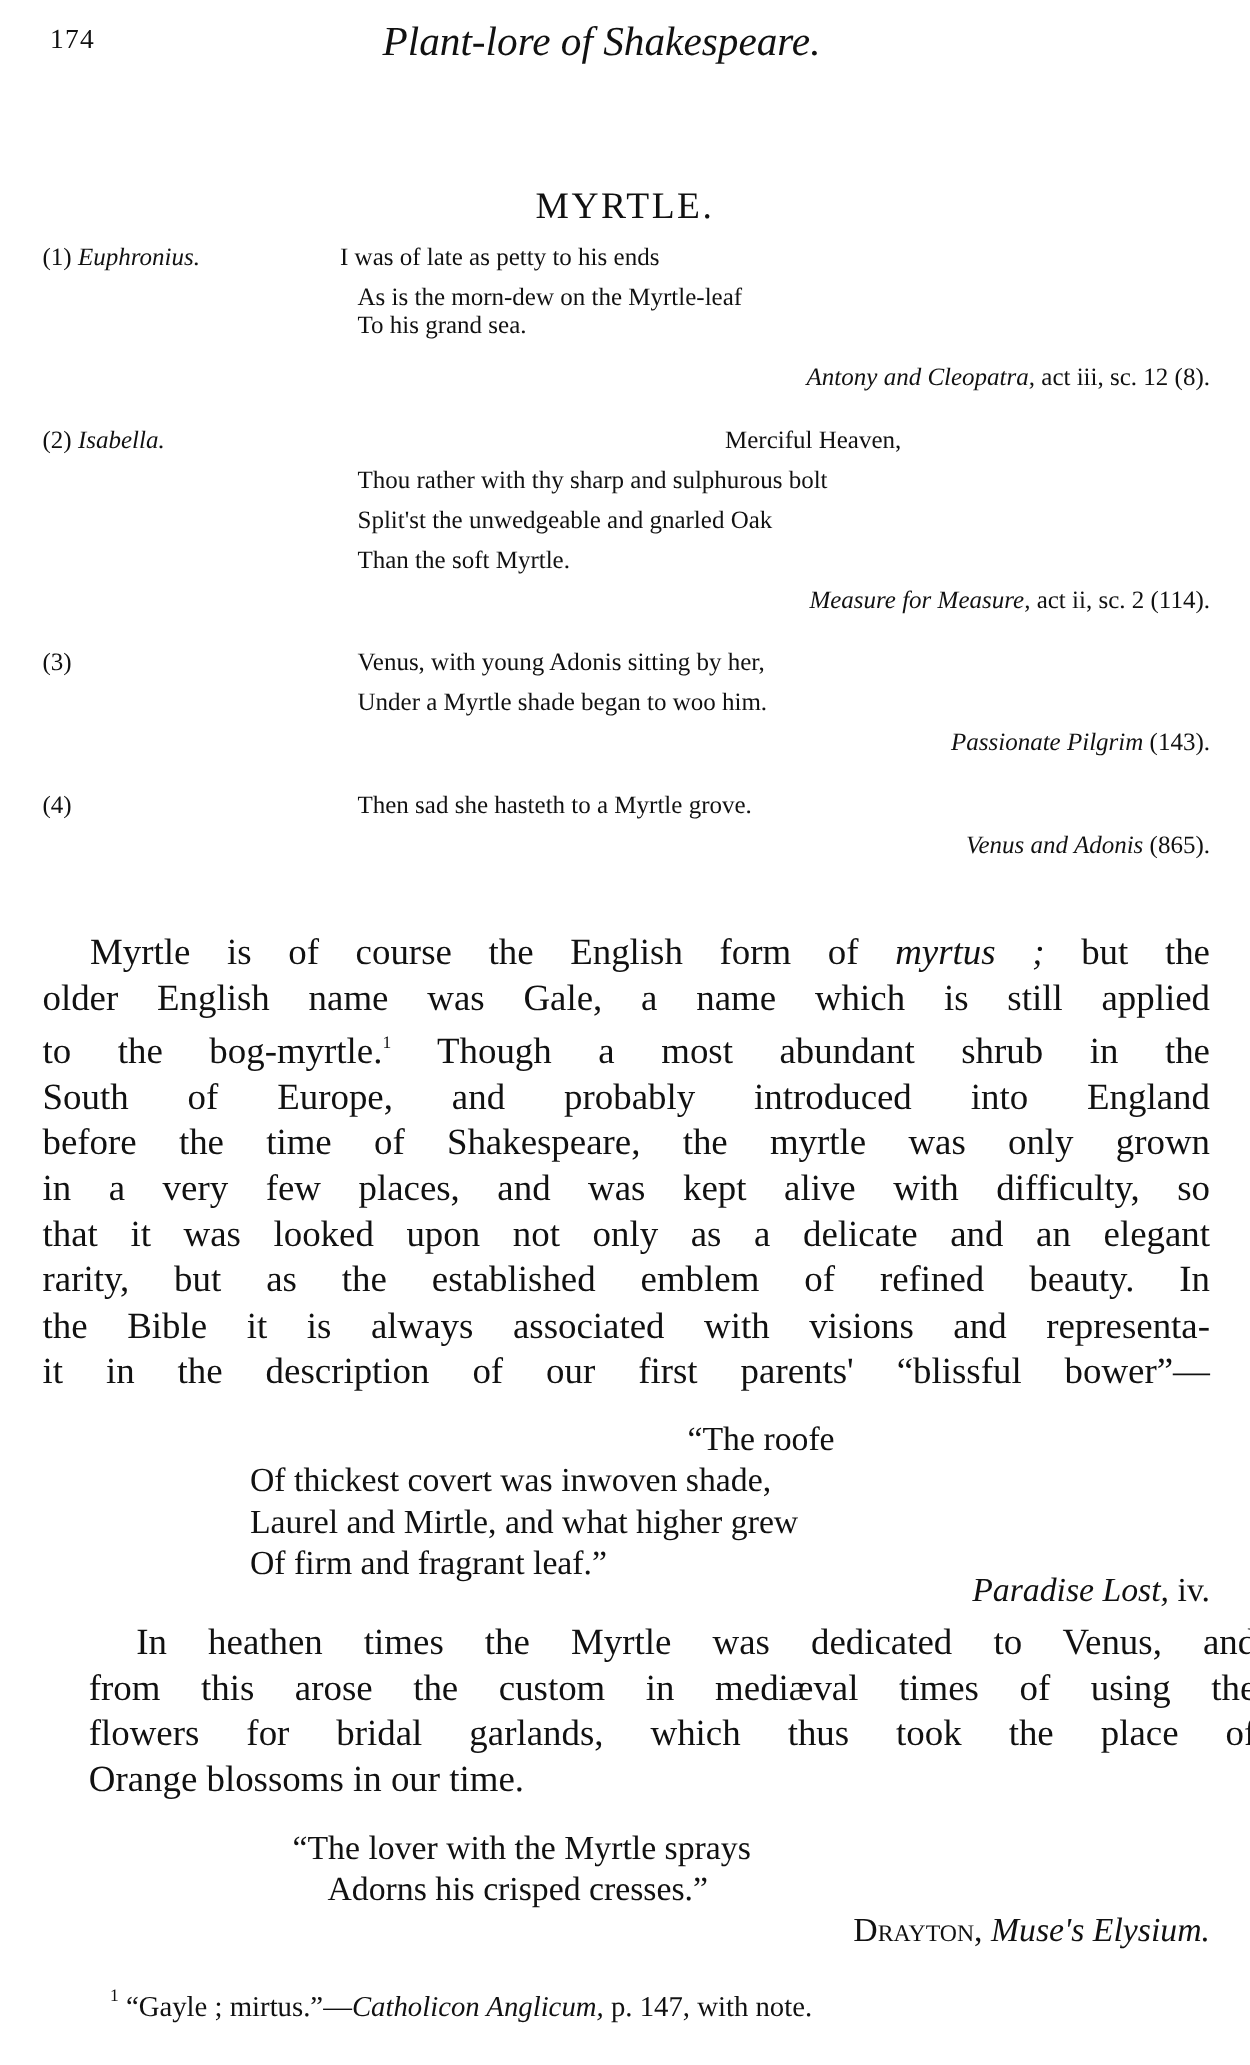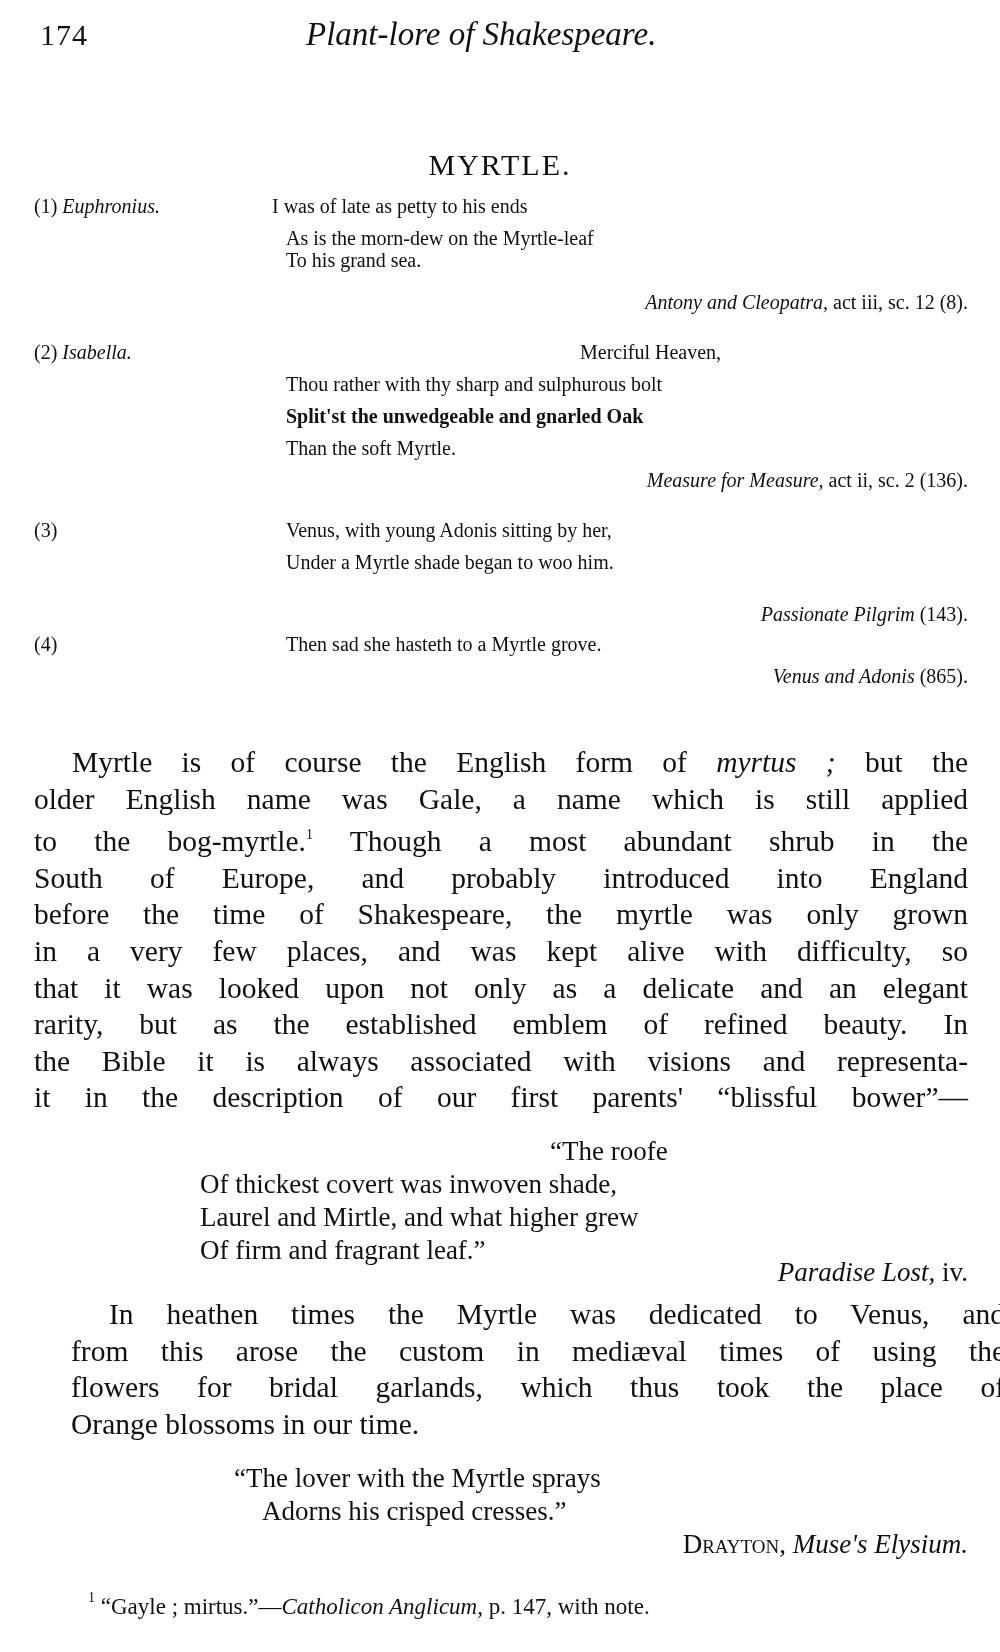--- a/index.html
+++ b/index.html
@@ -4,21 +4,21 @@
 <style>
   html, body { margin: 0; padding: 0; background: #ffffff; }
   body {
     width: 1000px; height: 1652px; position: relative; overflow: hidden;
     font-family: "Liberation Serif", "DejaVu Serif", serif;
     color: #111111;
   }
   .abs { position: absolute; white-space: nowrap; }
   .it { font-style: italic; }
   .sc { font-variant: small-caps; }
-  .header-num { left: 40px; top: 18px; font-size: 30px; letter-spacing: 1px; }
+  .header-num { left: 40px; top: 18px; font-size: 22px; letter-spacing: 1px; }
   .header-title { left: 306px; top: 16px; font-size: 33px; font-style: italic; }
   .chapter { left: 0; width: 1000px; text-align: center; top: 124px; font-size: 30px; letter-spacing: 2px; margin-top: 24px; }
 
   .q { font-size: 20px; line-height: 32px; }
   .num { left: 34px; }
   .verse { left: 286px; }
   .right { right: 32px; text-align: right; }
 
   .para { position: absolute; left: 34px; width: 934px; font-size: 29.5px; line-height: 36.6px; text-align: justify; }
   .para .line { display: block; text-align: justify; text-align-last: justify; white-space: nowrap; }
@@ -41,30 +41,30 @@
   <div class="abs q" style="left:272px; top:190px;">I was of late as petty to his ends</div>
   <div class="abs q verse" style="top:222px;">As is the morn-dew on the Myrtle-leaf</div>
   <div class="abs q verse" style="top:244px;">To his grand sea.</div>
   <div class="abs q right" style="top:286px;"><span class="it">Antony and Cleopatra,</span><span> act iii, sc. 12 (8).</span></div>
 </div>
 
 <div>
   <div class="abs q num" style="top:336px;"><span>(2)</span> <span class="it">Isabella.</span></div>
   <div class="abs q" style="left:580px; top:336px;">Merciful Heaven,</div>
   <div class="abs q verse" style="top:368px;">Thou rather with thy sharp and sulphurous bolt</div>
-  <div class="abs q verse" style="top:400px;font-weight:bold;">Split'st the unwedgeable and gnarled Oak</div>
+  <div class="abs q verse" style="top:400px;">Split'st the unwedgeable and gnarled Oak</div>
   <div class="abs q verse" style="top:432px;">Than the soft Myrtle.</div>
-  <div class="abs q right" style="top:464px;"><span class="it">Measure for Measure,</span><span> act ii, sc. 2 (136).</span></div>
+  <div class="abs q right" style="top:464px;"><span class="it">Measure for Measure,</span><span> act ii, sc. 2 (114).</span></div>
 </div>
 
 <div>
   <div class="abs q num" style="top:514px;">(3)</div>
   <div class="abs q verse" style="top:514px;">Venus, with young Adonis sitting by her,</div>
   <div class="abs q verse" style="top:546px;">Under a Myrtle shade began to woo him.</div>
-  <div class="abs q right" style="top:578px;margin-top:20px;"><span class="it">Passionate Pilgrim</span><span> (143).</span></div>
+  <div class="abs q right" style="top:578px;"><span class="it">Passionate Pilgrim</span><span> (143).</span></div>
 </div>
 
 <div>
   <div class="abs q num" style="top:628px;">(4)</div>
   <div class="abs q verse" style="top:628px;">Then sad she hasteth to a Myrtle grove.</div>
   <div class="abs q right" style="top:660px;"><span class="it">Venus and Adonis</span><span> (865).</span></div>
 </div>
 
 <div class="para" style="top:744px;">
   <span class="line indent"><span>Myrtle is of course the English form of </span><span class="it">myrtus ;</span><span> but the</span></span>

